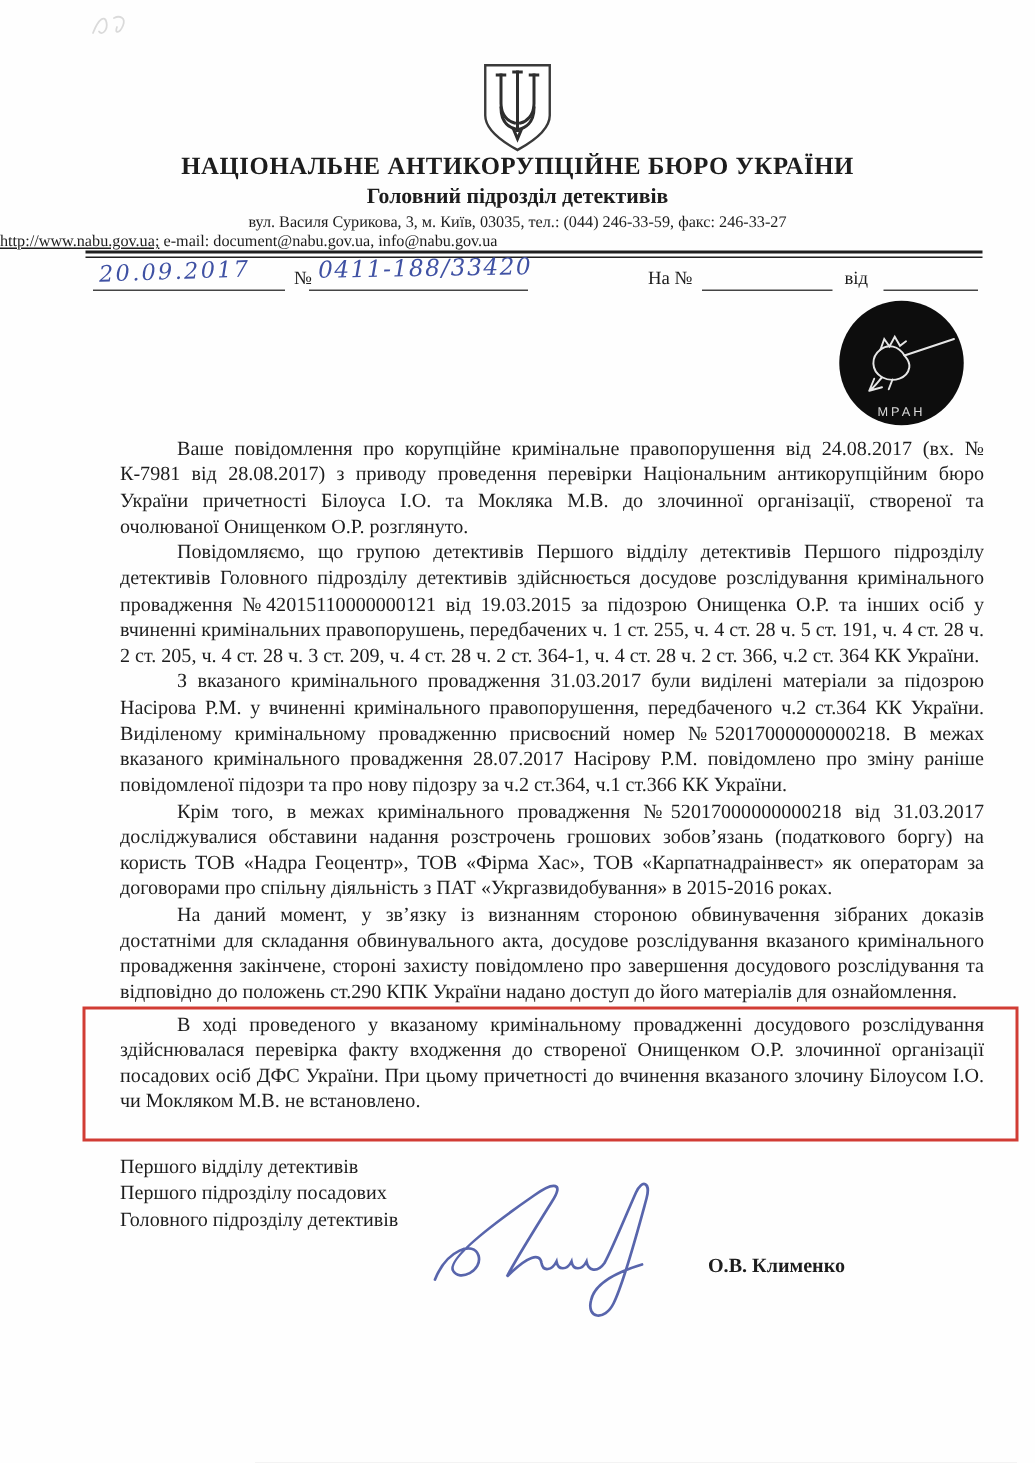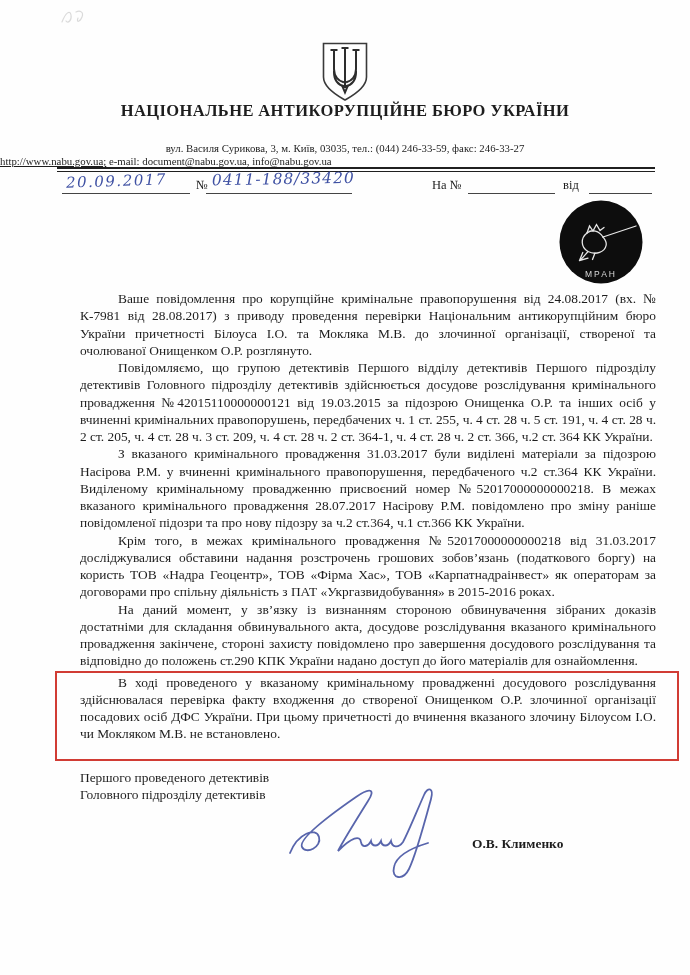--- a/index.html
+++ b/index.html
@@ -62,20 +62,21 @@
       <path d="M14 9 V28 C14 36 19 40 23 41"></path>
       <path d="M36 9 V28 C36 36 31 40 27 41"></path>
       <path d="M25 7 V46"></path>
       <path d="M11.5 9 H16.5 M33.5 9 H38.5 M22.5 7 H27.5"></path>
       <path d="M14 31 C14 41 20 44.5 25 45.5 C30 44.5 36 41 36 31"></path>
       <path d="M22.5 45.5 L25 51.5 L27.5 45.5"></path>
     </g>
   </svg>
 
   <div class="org-name">НАЦІОНАЛЬНЕ АНТИКОРУПЦІЙНЕ БЮРО УКРАЇНИ</div>
+  <div class="dept-name">Головний підрозділ детективів</div>
   <div class="addr-line">вул. Василя Сурикова, 3, м. Київ, 03035, тел.: (044) 246-33-59, факс: 246-33-27</div>
   <div class="web-line"><span class="url">http://www.nabu.gov.ua;</span><span> e-mail: document@nabu.gov.ua, info@nabu.gov.ua</span></div>
 
   <div class="head-rule"></div>
 
   <span class="hw hw-date">20.09.2017</span>
   <span class="ref-label no-sign" style="position:absolute">№</span>
   <span class="hw hw-num">0411-188/33420</span>
   <span class="ref-label na-no" style="position:absolute">На №</span>
   <span class="ref-label vid" style="position:absolute">від</span>
@@ -102,21 +103,22 @@
     <p>Повідомляємо, що групою детективів Першого відділу детективів Першого підрозділу детективів Головного підрозділу детективів здійснюється досудове розслідування кримінального провадження №42015110000000121 від 19.03.2015 за підозрою Онищенка О.Р. та інших осіб у вчиненні кримінальних правопорушень, передбачених ч. 1 ст. 255, ч. 4 ст. 28 ч. 5 ст. 191, ч. 4 ст. 28 ч. 2 ст. 205, ч. 4 ст. 28 ч. 3 ст. 209, ч. 4 ст. 28 ч. 2 ст. 364-1, ч. 4 ст. 28 ч. 2 ст. 366, ч.2 ст. 364 КК України.</p>
     <p>З вказаного кримінального провадження 31.03.2017 були виділені матеріали за підозрою Насірова Р.М. у вчиненні кримінального правопорушення, передбаченого ч.2 ст.364 КК України. Виділеному кримінальному провадженню присвоєний номер №52017000000000218. В межах вказаного кримінального провадження 28.07.2017 Насірову Р.М. повідомлено про зміну раніше повідомленої підозри та про нову підозру за ч.2 ст.364, ч.1 ст.366 КК України.</p>
     <p>Крім того, в межах кримінального провадження №52017000000000218 від 31.03.2017 досліджувалися обставини надання розстрочень грошових зобов’язань (податкового боргу) на користь ТОВ «Надра Геоцентр», ТОВ «Фірма Хас», ТОВ «Карпатнадраінвест» як операторам за договорами про спільну діяльність з ПАТ «Укргазвидобування» в 2015-2016 роках.</p>
     <p>На даний момент, у зв’язку із визнанням стороною обвинувачення зібраних доказів достатніми для складання обвинувального акта, досудове розслідування вказаного кримінального провадження закінчене, стороні захисту повідомлено про завершення досудового розслідування та відповідно до положень ст.290 КПК України надано доступ до його матеріалів для ознайомлення.</p>
 
     <div class="red-box">
       <p>В ході проведеного у вказаному кримінальному провадженні досудового розслідування здійснювалася перевірка факту входження до створеної Онищенком О.Р. злочинної організації посадових осіб ДФС України. При цьому причетності до вчинення вказаного злочину Білоусом І.О. чи Мокляком М.В. не встановлено.</p>
     </div>
 
     <div class="closing">
-      <div>Першого проведеного детективів</div>
+      <div>Першого відділу детективів</div>
+      <div>Першого підрозділу посадових</div>
       <div>Головного підрозділу детективів</div>
 
       <svg class="sig-svg" width="200" height="105" viewBox="0 0 200 105">
         <path d="M12 72 C20 52 38 46 41 56 C44 66 28 74 24 66 C20 58 52 34 78 16 C92 6 98 8 90 20 C80 36 64 62 60 70 C74 56 82 54 83 61 C84 67 90 66 93 60 C94 66 100 66 103 60 C104 66 110 66 113 60 C114 66 120 68 125 61 C130 52 138 32 146 14 C150 5 156 7 153 18 C147 40 138 74 131 88 C125 100 113 98 116 86 C118 76 130 68 150 62" stroke="#4150a0" stroke-width="1.8" fill="none" stroke-linecap="round" opacity="0.88"></path>
       </svg>
 
       <div class="signer-name">О.В. Клименко</div>
     </div>
   </div>
 

